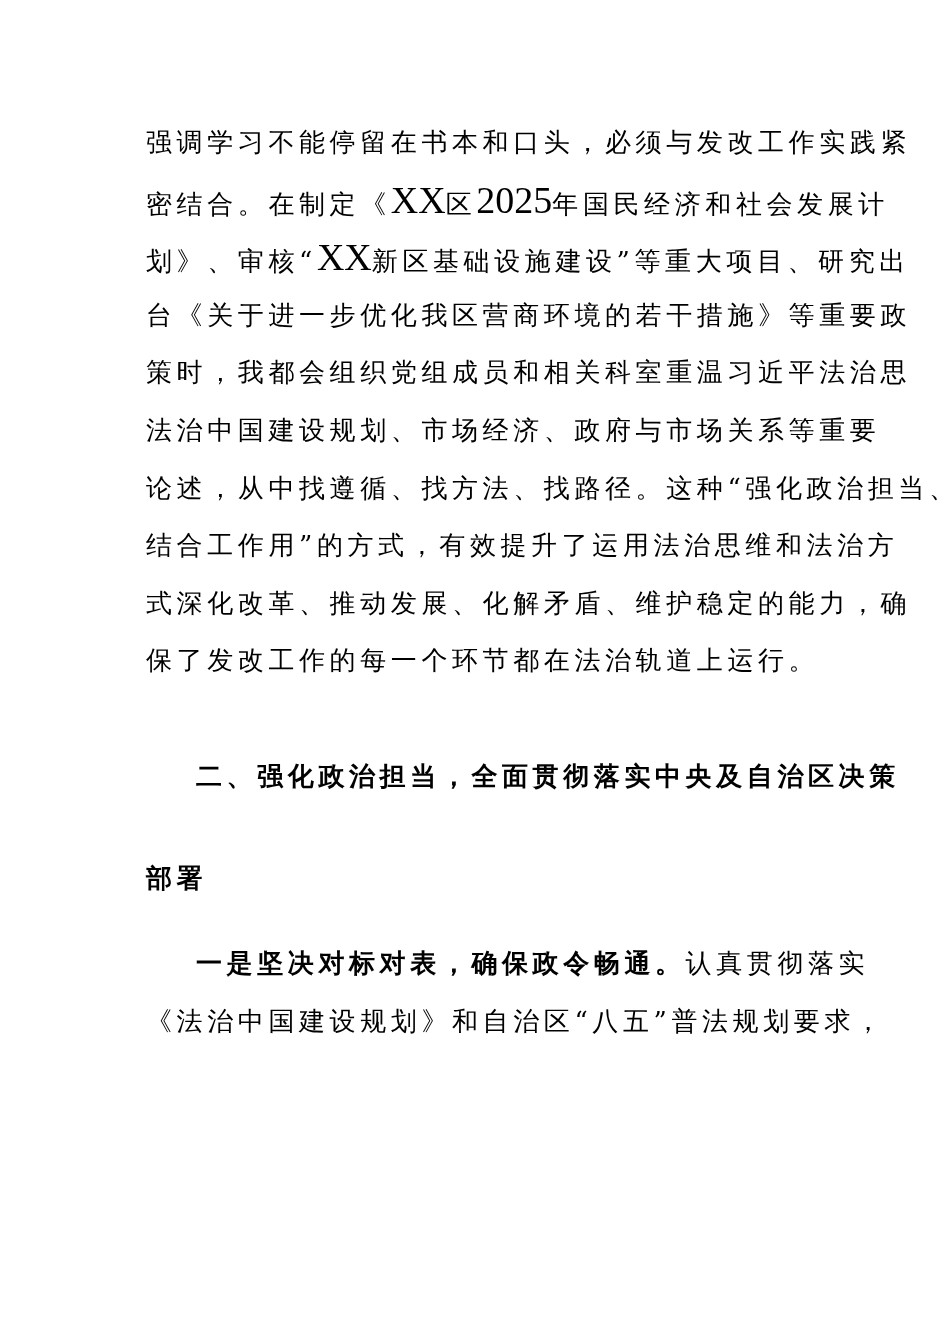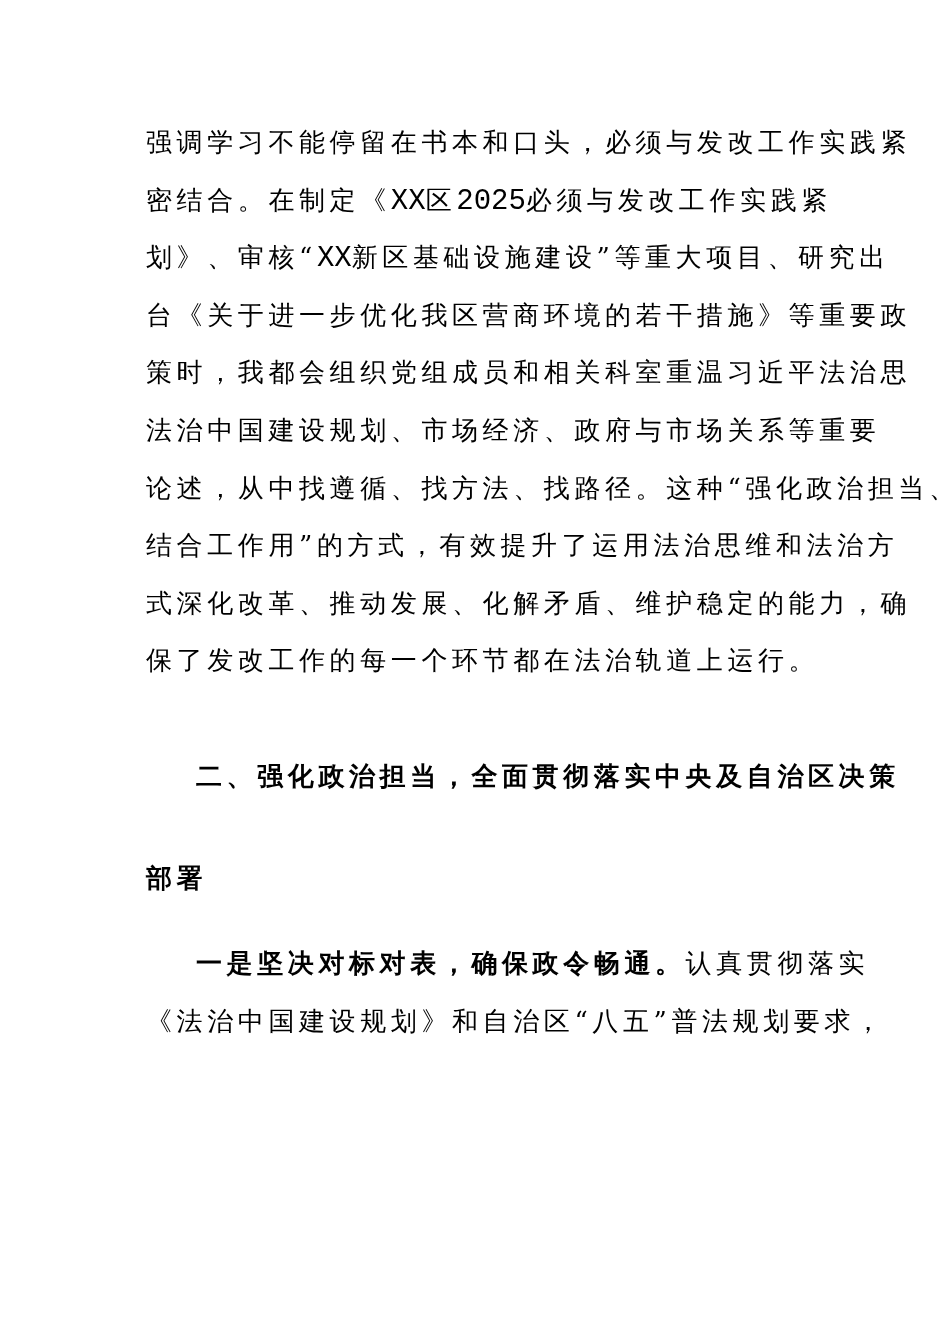--- a/index.html
+++ b/index.html
@@ -23,22 +23,22 @@
     }
     .line {
       height: 57.6px;
       line-height: 44px;
       font-size: 26px;
       letter-spacing: 4.6px;
       white-space: nowrap;
     }
     .latin {
       letter-spacing: 0;
-      font-family: Liberation Mono, monospace;
-      font-size: 29px;
+      font-family: Liberation Serif, serif;
+      font-size: 38px;
     }
     .indent {
       padding-left: 50px;
     }
     .heading {
       font-weight: bold;
       font-family: "DejaVu Sans", "Liberation Sans", sans-serif;
       margin-top: 44px;
     }
     .gap {
@@ -50,21 +50,21 @@
       margin-top: 48px;
     }
   </style>
 </head>
 <body>
 
 <div class="page">
 
   <div>
     <div class="line">强调学习不能停留在书本和口头，必须与发改工作实践紧</div>
-    <div class="line"><span>密结合。在制定《</span><span class="latin">XX</span><span>区</span><span class="latin">2025</span><span>必须与发改工作实践紧</span></div>
+    <div class="line"><span>密结合。在制定《</span><span class="latin">XX</span><span>区</span><span class="latin">2025</span><span>年国民经济和社会发展计</span></div>
     <div class="line"><span>划》、审核“</span><span class="latin">XX</span><span>新区基础设施建设”等重大项目、研究出</span></div>
     <div class="line">台《关于进一步优化我区营商环境的若干措施》等重要政</div>
     <div class="line">策时，我都会组织党组成员和相关科室重温习近平法治思</div>
     <div class="line">法治中国建设规划、市场经济、政府与市场关系等重要</div>
     <div class="line">论述，从中找遵循、找方法、找路径。这种“强化政治担当、</div>
     <div class="line">结合工作用”的方式，有效提升了运用法治思维和法治方</div>
     <div class="line">式深化改革、推动发展、化解矛盾、维护稳定的能力，确</div>
     <div class="line">保了发改工作的每一个环节都在法治轨道上运行。</div>
   </div>
 

